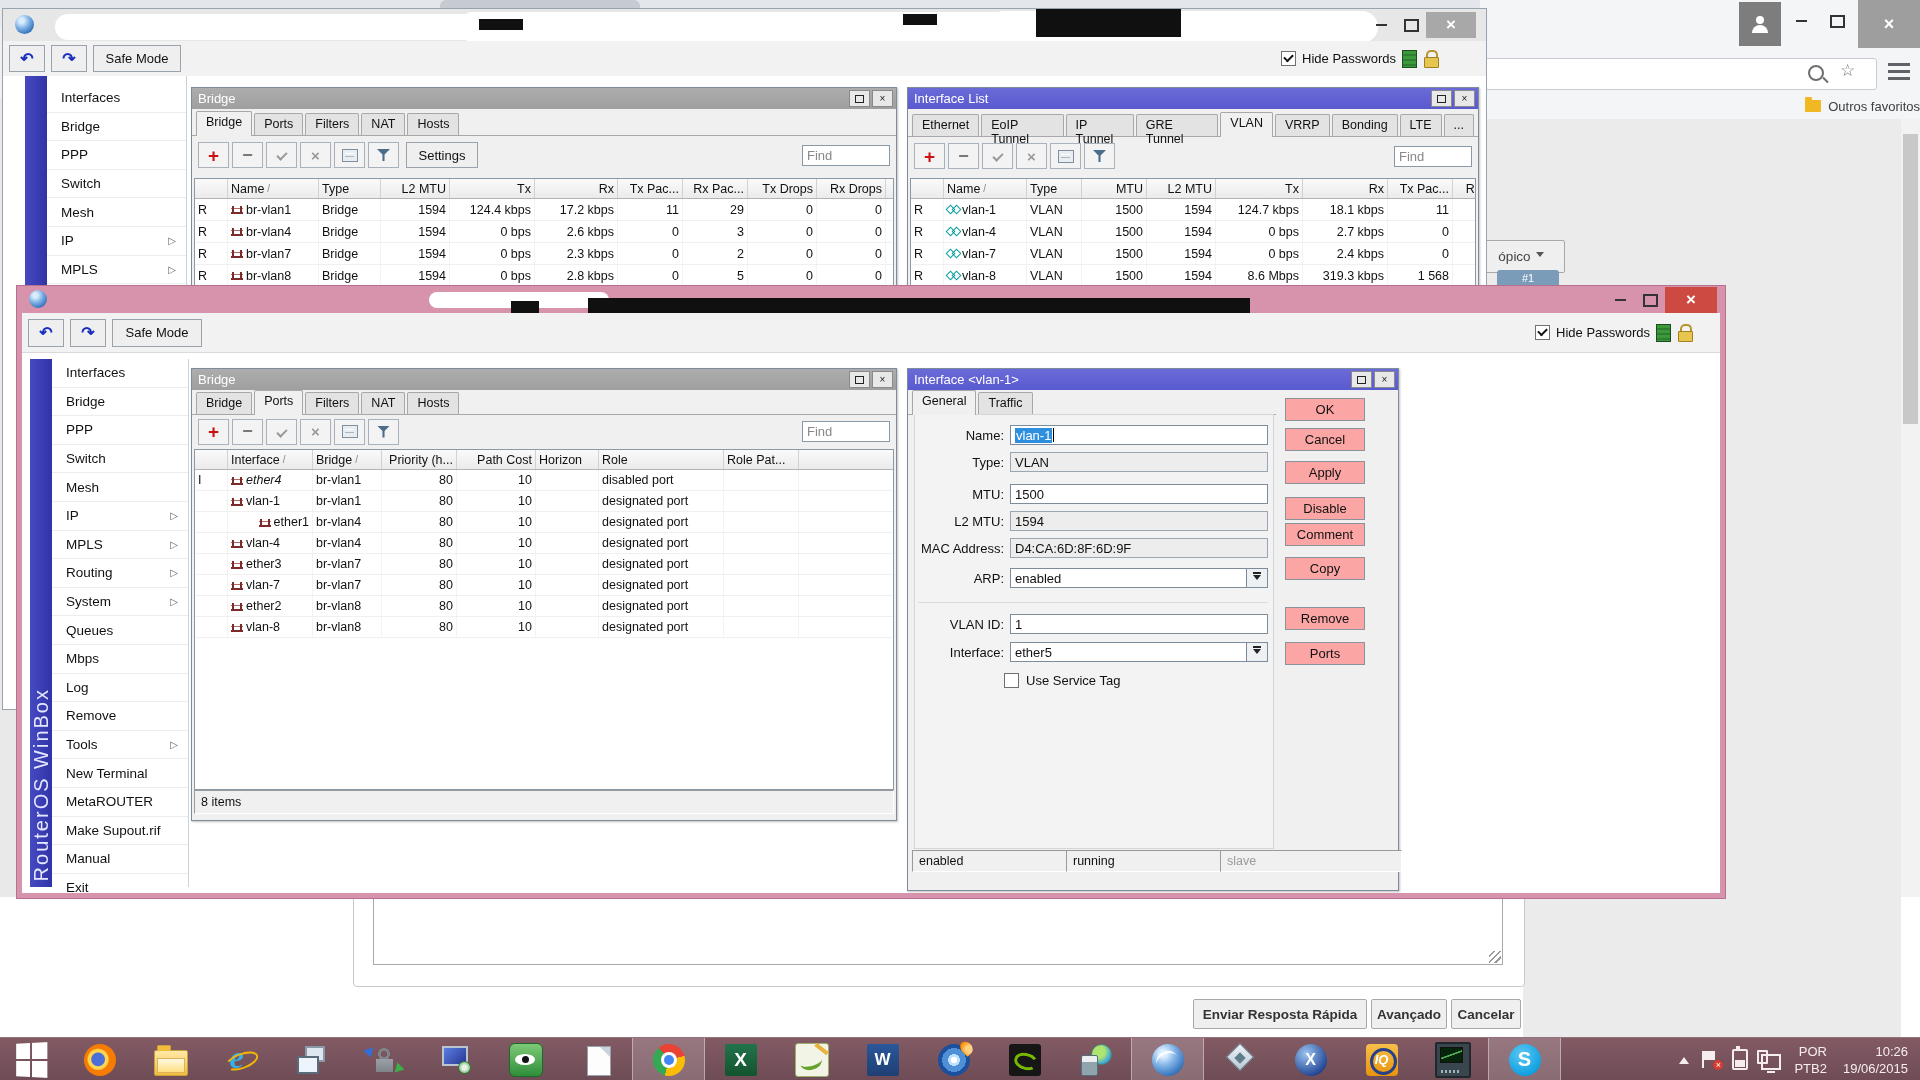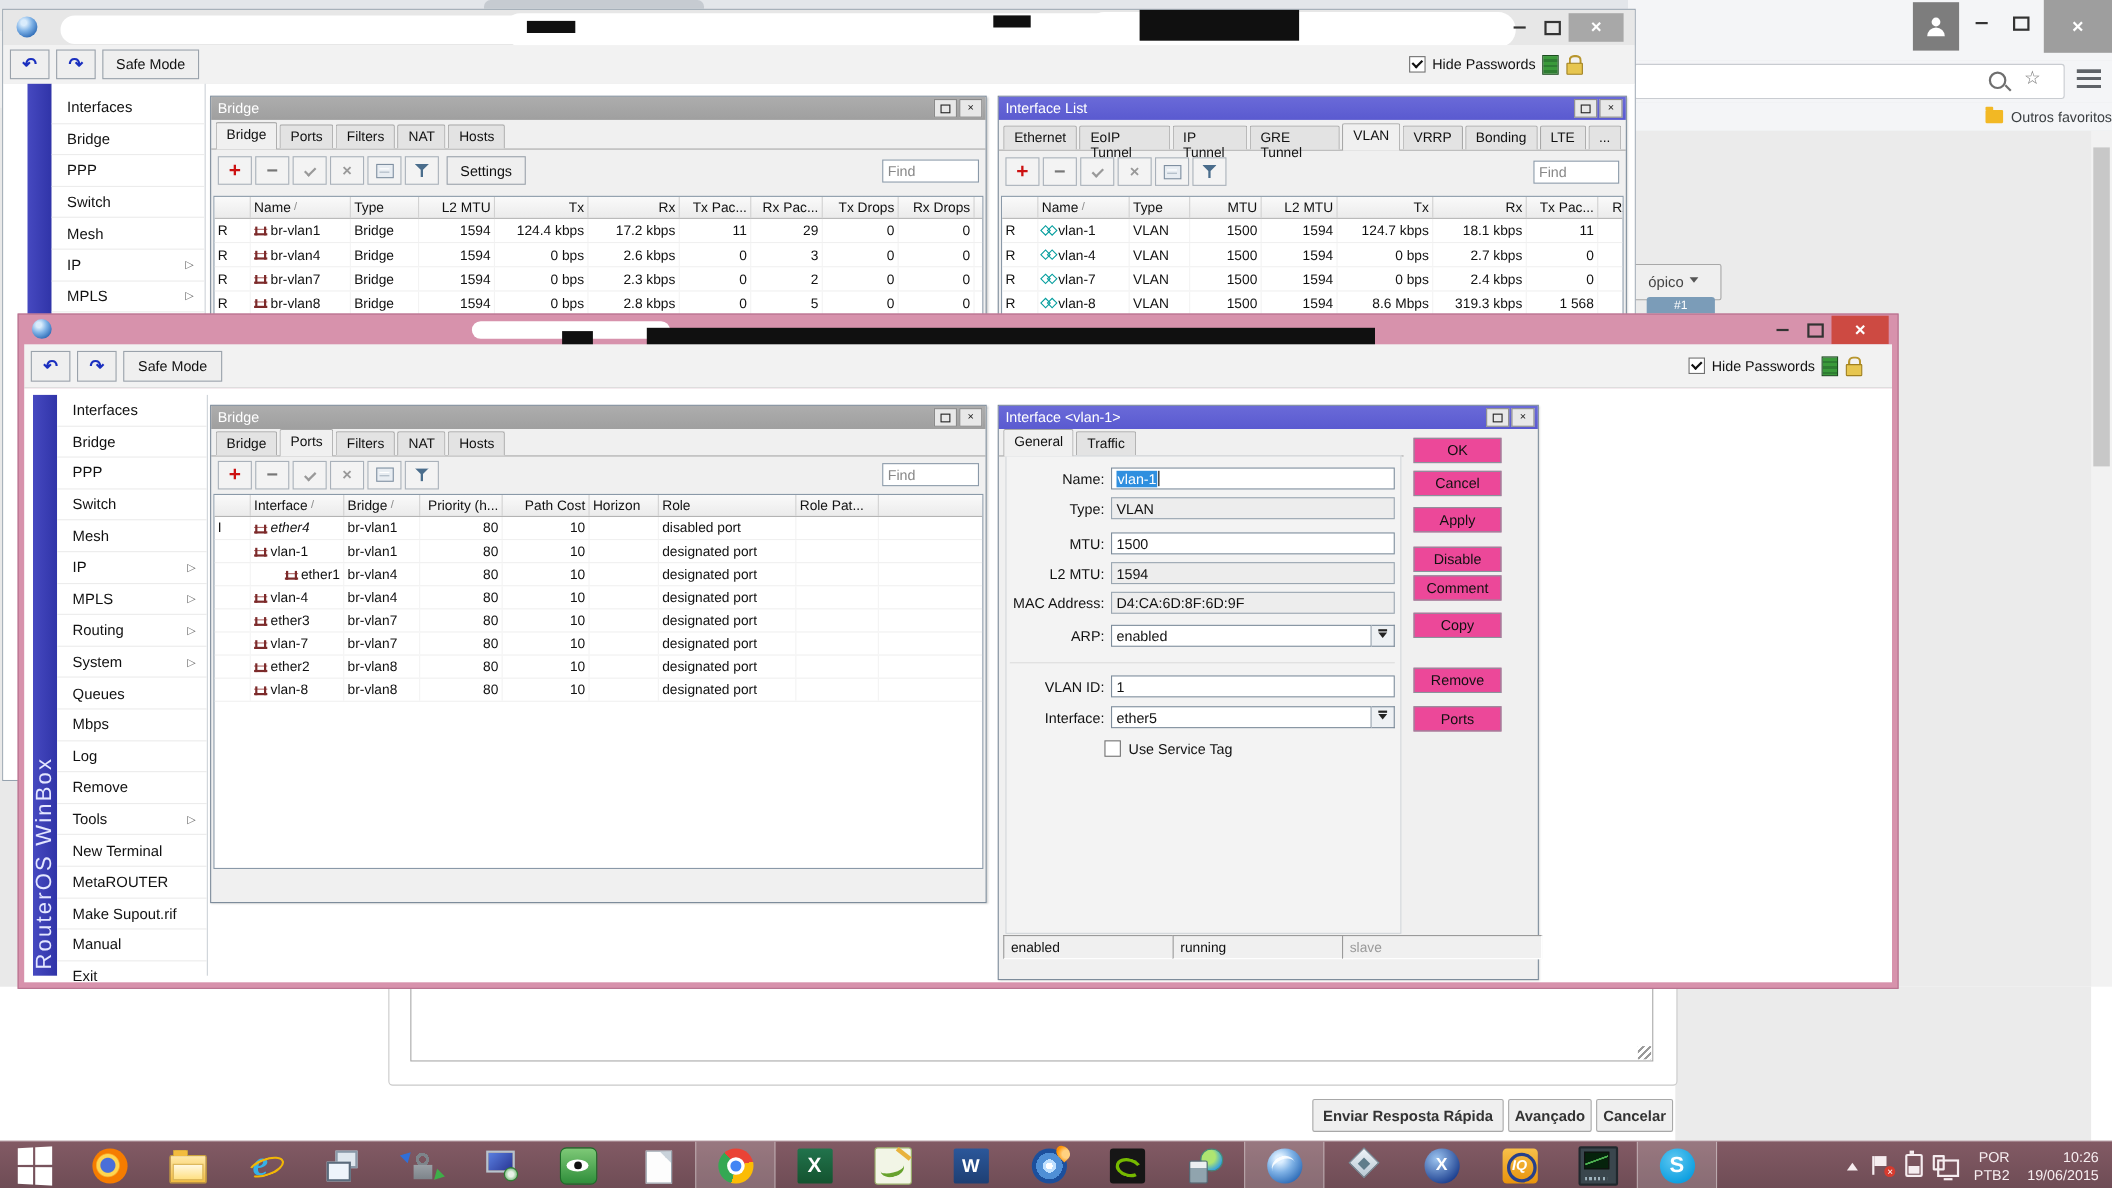--- a/index.html
+++ b/index.html
@@ -70,21 +70,21 @@
   .lock::after{content:"";position:absolute;left:1px;top:7px;width:13px;height:9px;background:#e7c650;border:1px solid #a08020;border-radius:1px}
   .undo{color:#1a2fbf;font-size:16px;font-weight:bold}
   
   .frow{position:absolute;height:20px;display:flex;align-items:center}
   .flab{width:88px;text-align:right;padding-right:6px;flex:none}
   .fin{height:20px;border:1px solid #7d8c9b;background:#fff;display:flex;align-items:center;padding:0 4px;box-sizing:border-box}
   .fin.ro{background:#ededed;border-color:#9aa6b1}
   .ddbtn{width:21px;height:20px;border:1px solid #7d8c9b;border-left:none;background:#eef1f4;display:flex;flex-direction:column;align-items:center;justify-content:center;box-sizing:border-box}
   .ddbtn::before{content:"";width:8px;height:2px;background:#222;margin-bottom:1px}
   .ddbtn::after{content:"";border:4px solid transparent;border-top:5px solid #222}
-  .dbtn{position:absolute;left:377px;width:78px;height:21px;background:#ec4899;border:1px solid #8a939c;display:flex;align-items:center;justify-content:center;font-size:13px}
+  .dbtn{position:absolute;left:377px;width:78px;height:21px;background:#fca5a5;border:1px solid #8a939c;display:flex;align-items:center;justify-content:center;font-size:13px}
   .sel{background:var(--selection,#2f8fdf);color:#fff;padding:0 1px}
   .caret{width:1px;height:14px;background:#000;margin-left:1px}
   
   #taskbar{position:absolute;left:0;top:1037px;width:1920px;height:43px;background:linear-gradient(var(--taskbar,#825a64),#6e4c55);border-top:1px solid #96707a;display:flex;align-items:center;z-index:50}
   .tkslot{width:71px;height:43px;display:flex;align-items:center;justify-content:center;flex:none}
   .tkslot.active{background:rgba(255,255,255,.18);border-left:1px solid rgba(255,255,255,.4);border-right:1px solid rgba(255,255,255,.4)}
   .ticon{width:32px;height:32px;position:relative;flex:none}
   .ticon::before,.ticon::after{position:absolute;content:""}
   .t-start{width:34px;height:34px;transform:perspective(70px) rotateY(-12deg)}
   .t-start::before{left:0;top:0;width:15px;height:34px;background:linear-gradient(#fff,#fff) 0 0/15px 16px no-repeat,linear-gradient(#fff,#fff) 0 18px/15px 16px no-repeat}
@@ -1032,20 +1032,23 @@
                 <span>designated port</span>
               </div>
               <div class="td" style="width: 68px; flex: 0 0 auto;">
                 <span></span>
               </div>
               <div class="td" style="width: 112px; flex: 0 0 auto;">
                 <span></span>
               </div>
             </div>
           </div>
+        <div class="statusbar" style="left:2px;right:2px;bottom:6px;height:22px">
+          <span>8 items</span>
+        </div>
       </div>
 
       <div class="child" style="left:885px;top:15px;width:490px;height:521px">
         <div class="ct blue">
           <span>Interface &lt;vlan-1&gt;</span>
           <span class="cbtns">
             <span class="cb2 mx"></span>
             <span class="cb2">×</span>
           </span>
         </div>

